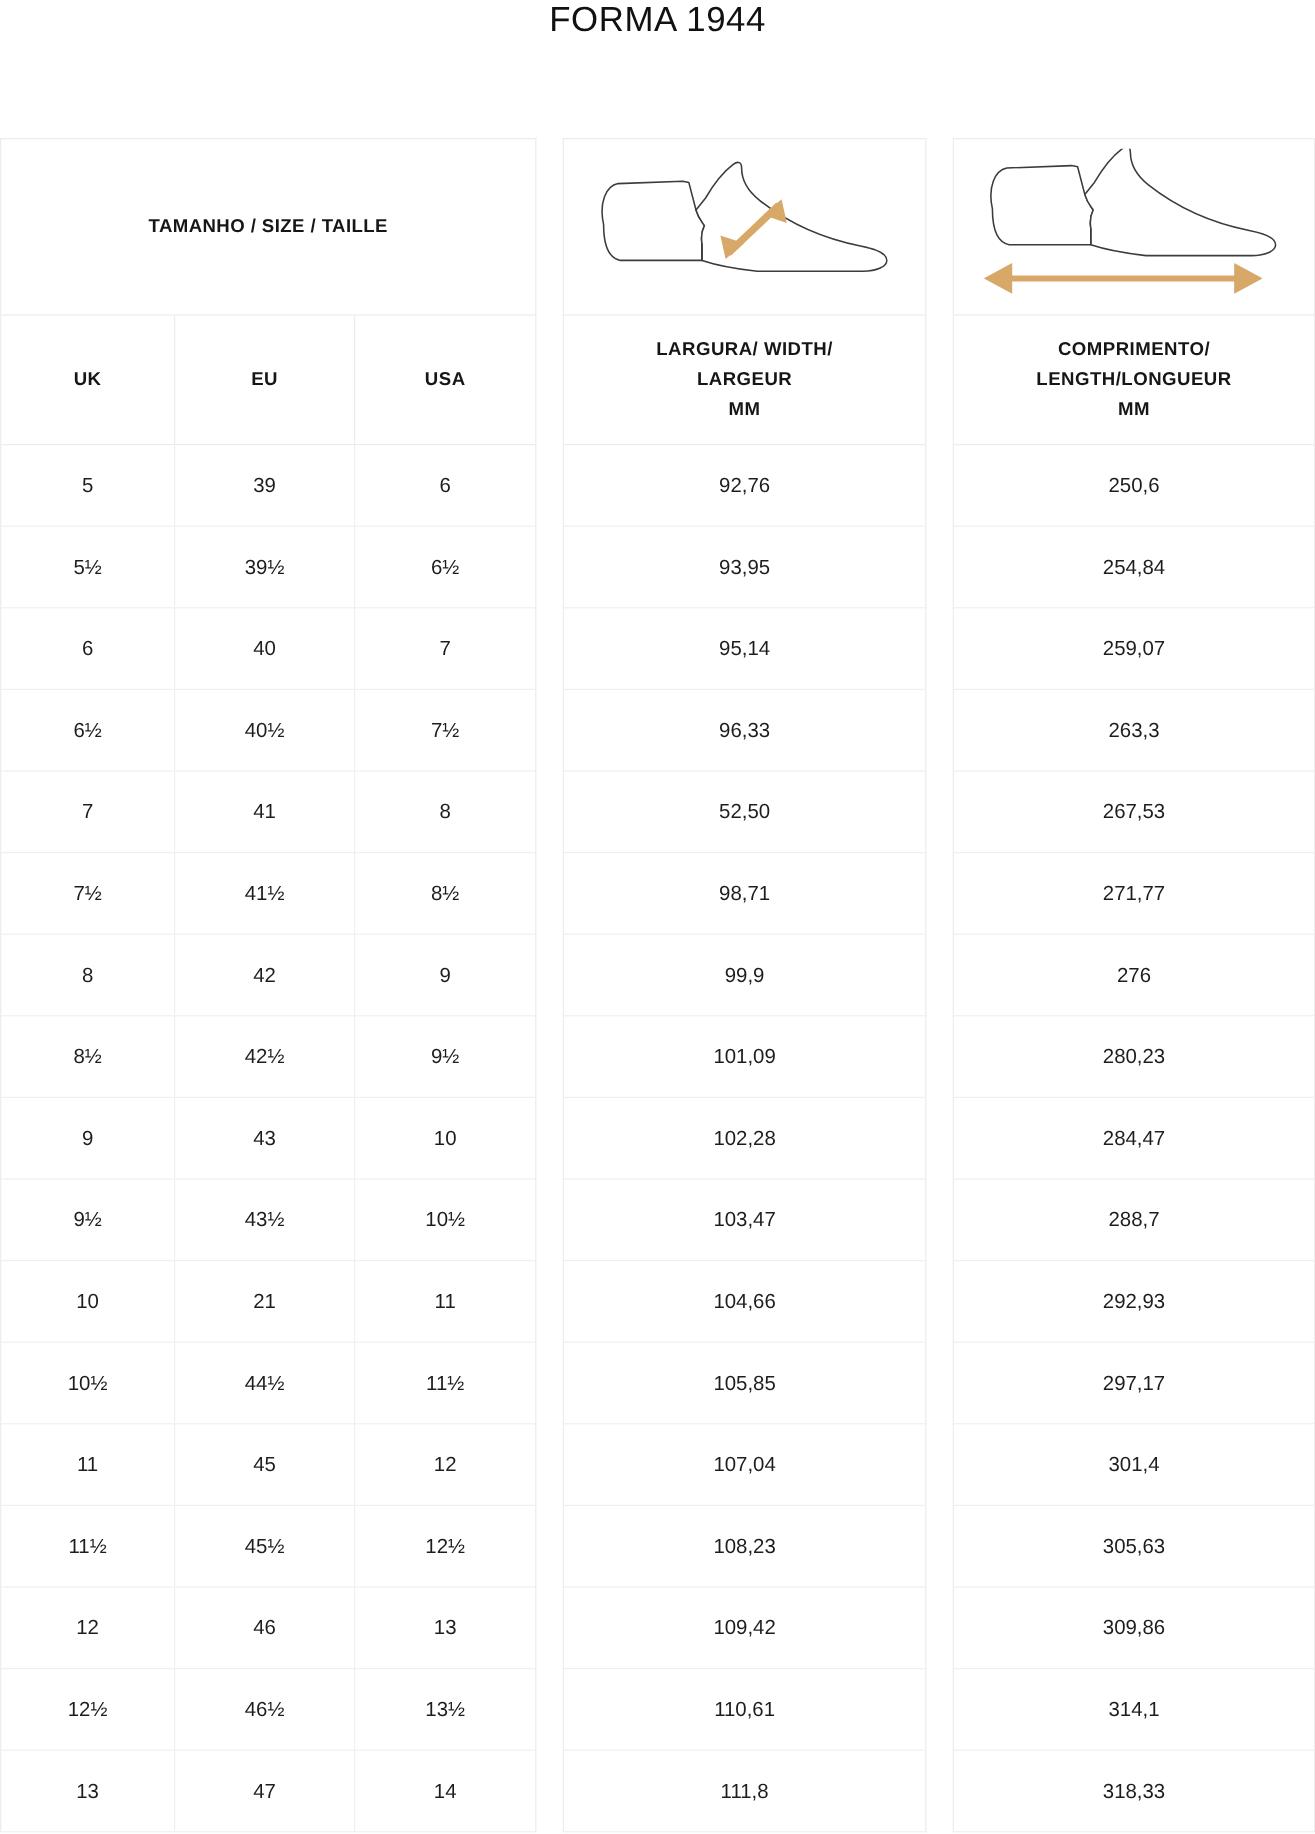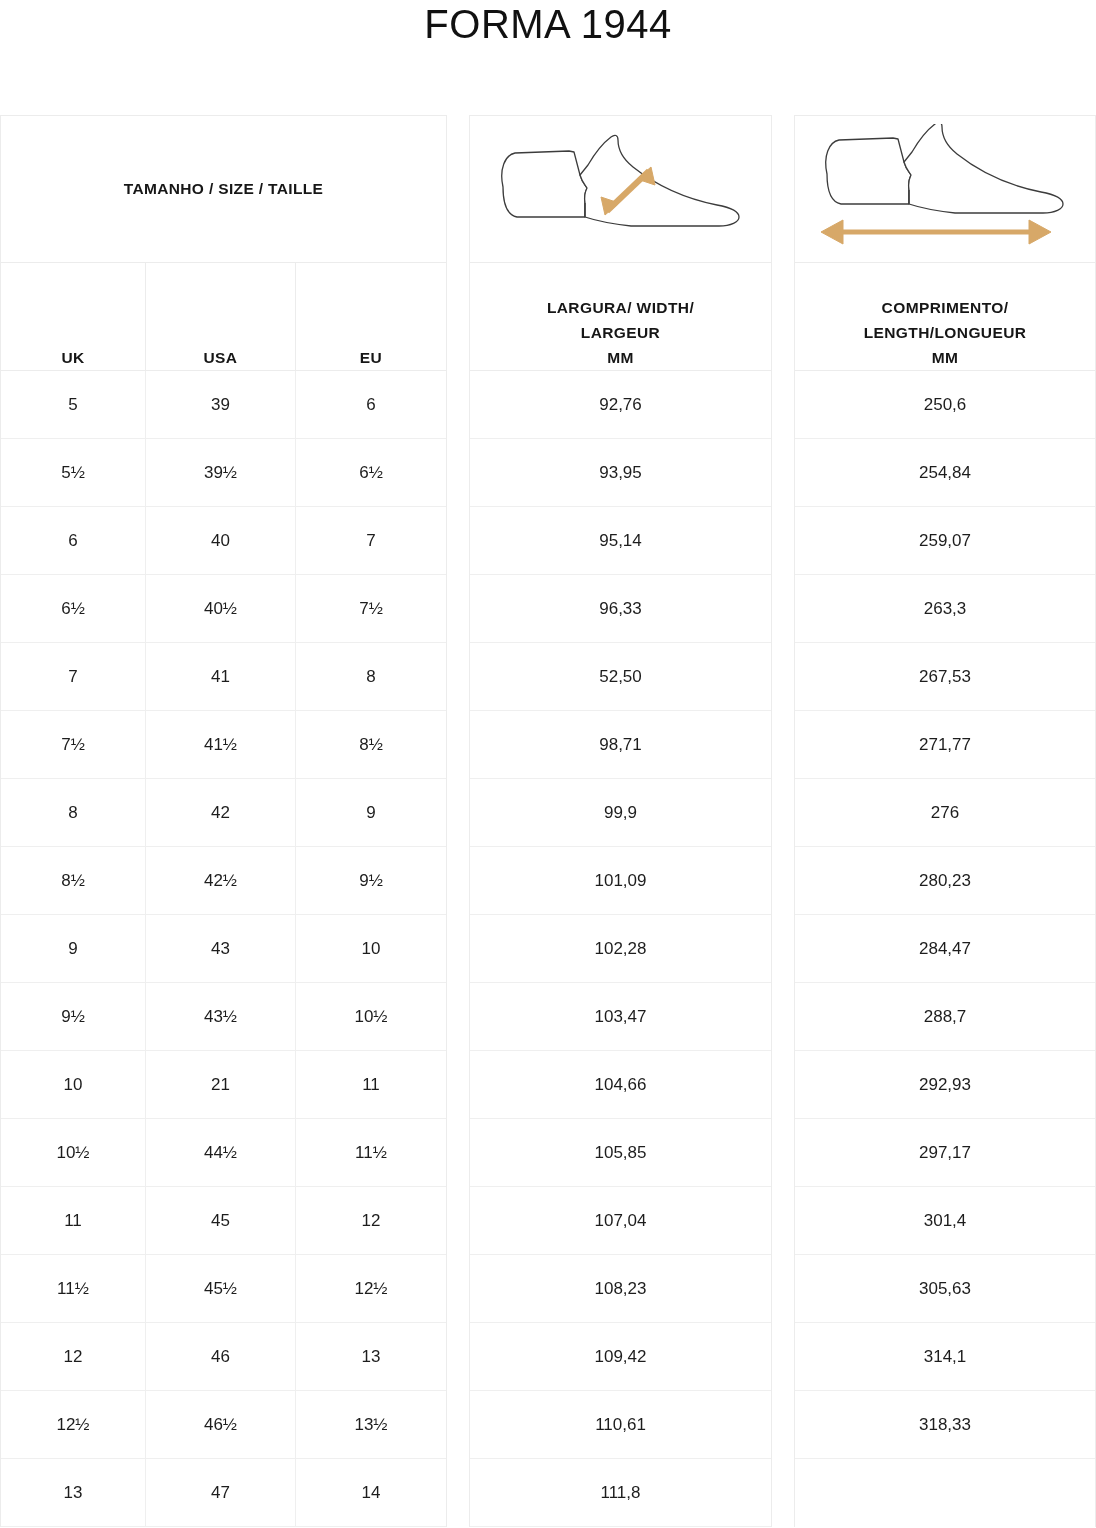--- a/index.html
+++ b/index.html
@@ -26,21 +26,21 @@
     top: 0;
     left: 0;
     width: 1096px;
     height: 115px;
     display: flex;
     align-items: flex-start;
     justify-content: center;
     padding-top: 2px;
   }
   .title {
-    font-size: 40px;
+    font-size: 29px;
     font-weight: 400;
     letter-spacing: 0.5px;
     color: #111111;
     line-height: 1.1;
   }
 
   
   .chart {
     position: absolute;
     top: 115px;
@@ -82,21 +82,21 @@
   
   .subhead {
     height: 108px;
     display: flex;
     align-items: center;
     border-bottom: 1px solid #ececec;
   }
   .subhead .cell {
     height: 100%;
     display: flex;
-    align-items: flex-end;
+    align-items: center;
     justify-content: center;
     font-size: 15.5px;
     font-weight: 700;
     letter-spacing: 0.4px;
     color: #161616;
     text-align: center;
     line-height: 1.62;
   }
   .subhead .cell.col { border-right: 1px solid #ececec; }
   .subhead .cell.col:last-child { border-right: none; }
@@ -145,22 +145,22 @@
   </div>
 
   <div class="chart">
 
     <div class="block block-size">
       <div class="band">
         <div class="band-label">TAMANHO / SIZE / TAILLE</div>
       </div>
       <div class="subhead">
         <div class="cell col c-uk">UK</div>
+        <div class="cell col c-eu">EU</div>
         <div class="cell col c-usa">USA</div>
-        <div class="cell col c-eu">EU</div>
       </div>
       <div id="size-rows">
           <div class="row">
             <div class="cell col c-uk">5</div>
             <div class="cell col c-eu">39</div>
             <div class="cell col c-usa">6</div>
           </div>
           <div class="row">
             <div class="cell col c-uk">5½</div>
             <div class="cell col c-eu">39½</div>
@@ -397,20 +397,23 @@
           <div class="row full">
             <div class="cell">297,17</div>
           </div>
           <div class="row full">
             <div class="cell">301,4</div>
           </div>
           <div class="row full">
             <div class="cell">305,63</div>
           </div>
           <div class="row full">
+            <div class="cell">309,86</div>
+          </div>
+          <div class="row full">
             <div class="cell">314,1</div>
           </div>
           <div class="row full">
             <div class="cell">318,33</div>
           </div>
         </div>
     </div>
 
   </div>
 </div>

